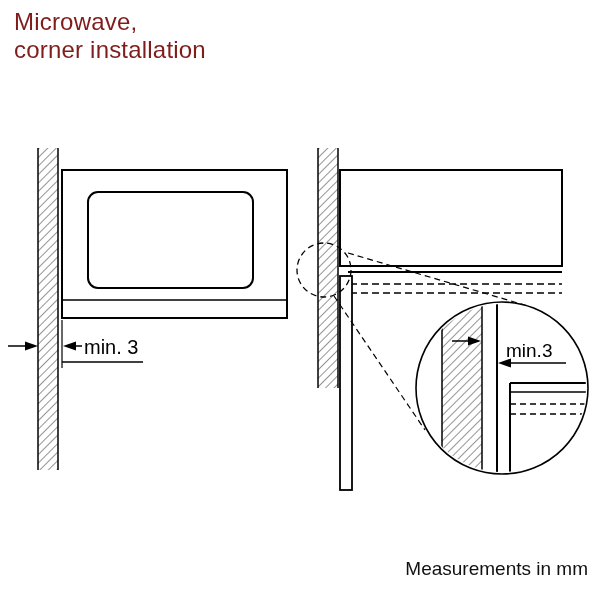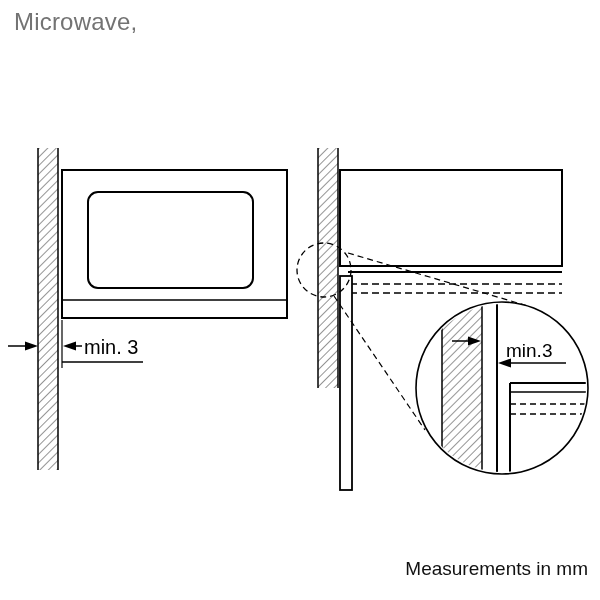--- a/index.html
+++ b/index.html
@@ -14,21 +14,21 @@
     height: 600px;
     background: #ffffff;
     overflow: hidden;
   }
   .title {
     position: absolute;
     left: 14px;
     top: 8px;
     font-size: 24px;
     line-height: 28px;
-    color: #737373;
+    color: #7f1d1d;
     letter-spacing: 0.2px;
   }
   .footer {
     position: absolute;
     right: 12px;
     top: 558px;
     font-size: 19px;
     color: #111111;
   }
   svg text {
@@ -36,20 +36,21 @@
     fill: #000000;
   }
 </style>
 </head>
 <body>
 
 <div class="canvas">
 
   <div class="title">
     <div>Microwave,</div>
+    <div>corner installation</div>
   </div>
 
   <svg width="600" height="600" viewBox="0 0 600 600">
     <defs>
       <pattern id="hatch" width="6" height="6" patternUnits="userSpaceOnUse" patternTransform="rotate(45)">
         <line x1="0" y1="0" x2="0" y2="6" stroke="#2a2a2a" stroke-width="1"></line>
       </pattern>
       <clipPath id="detailClip">
         <circle cx="502" cy="388" r="84"></circle>
       </clipPath>

